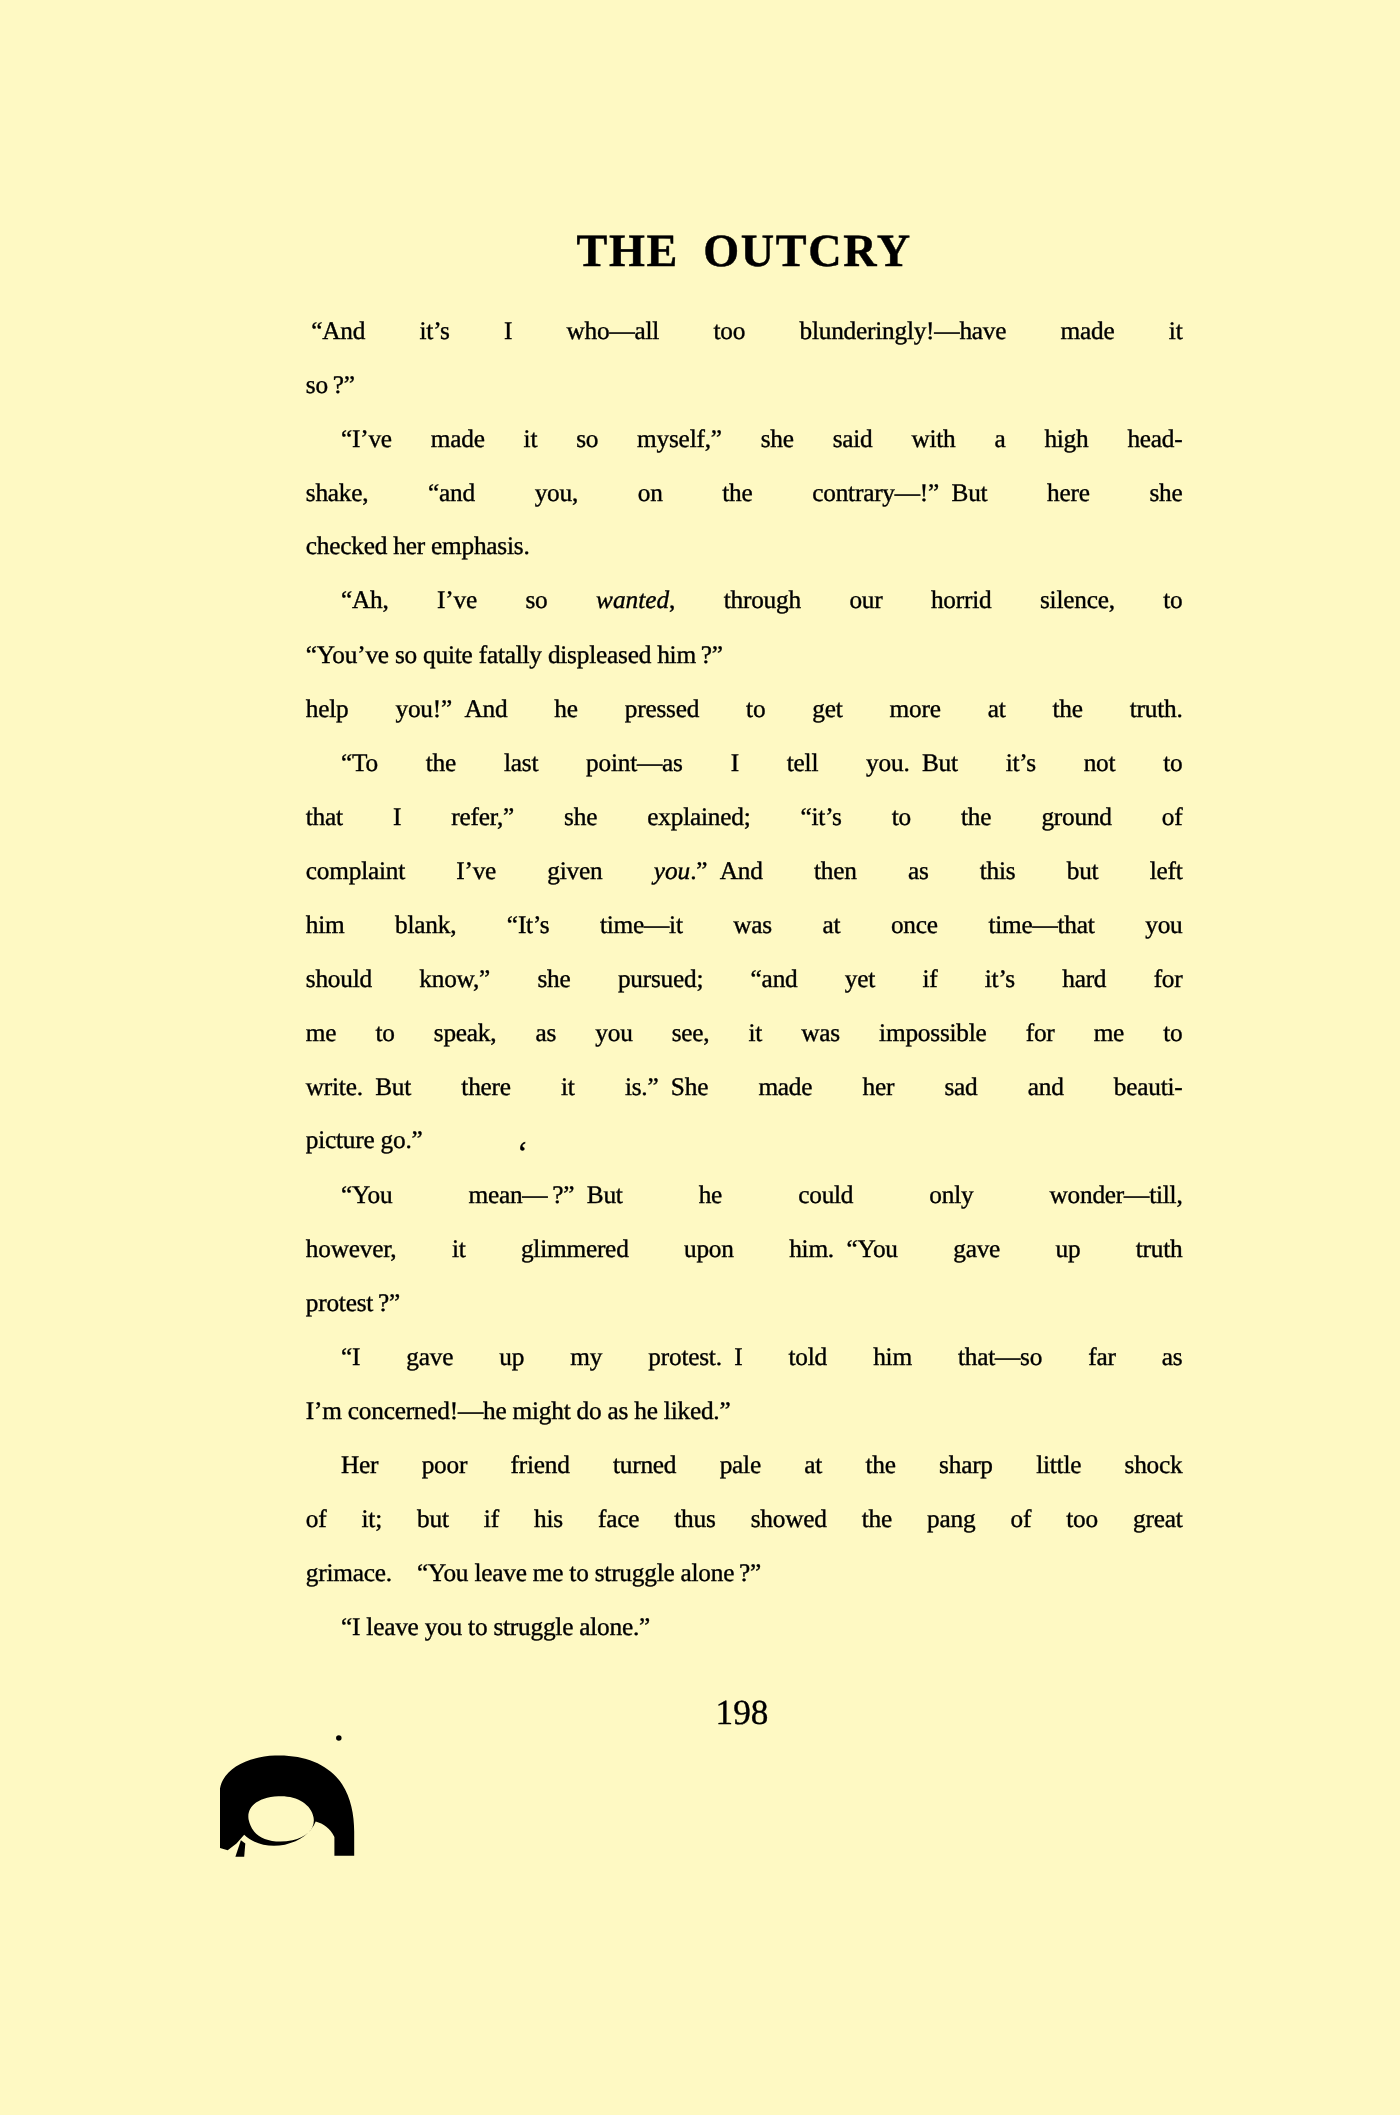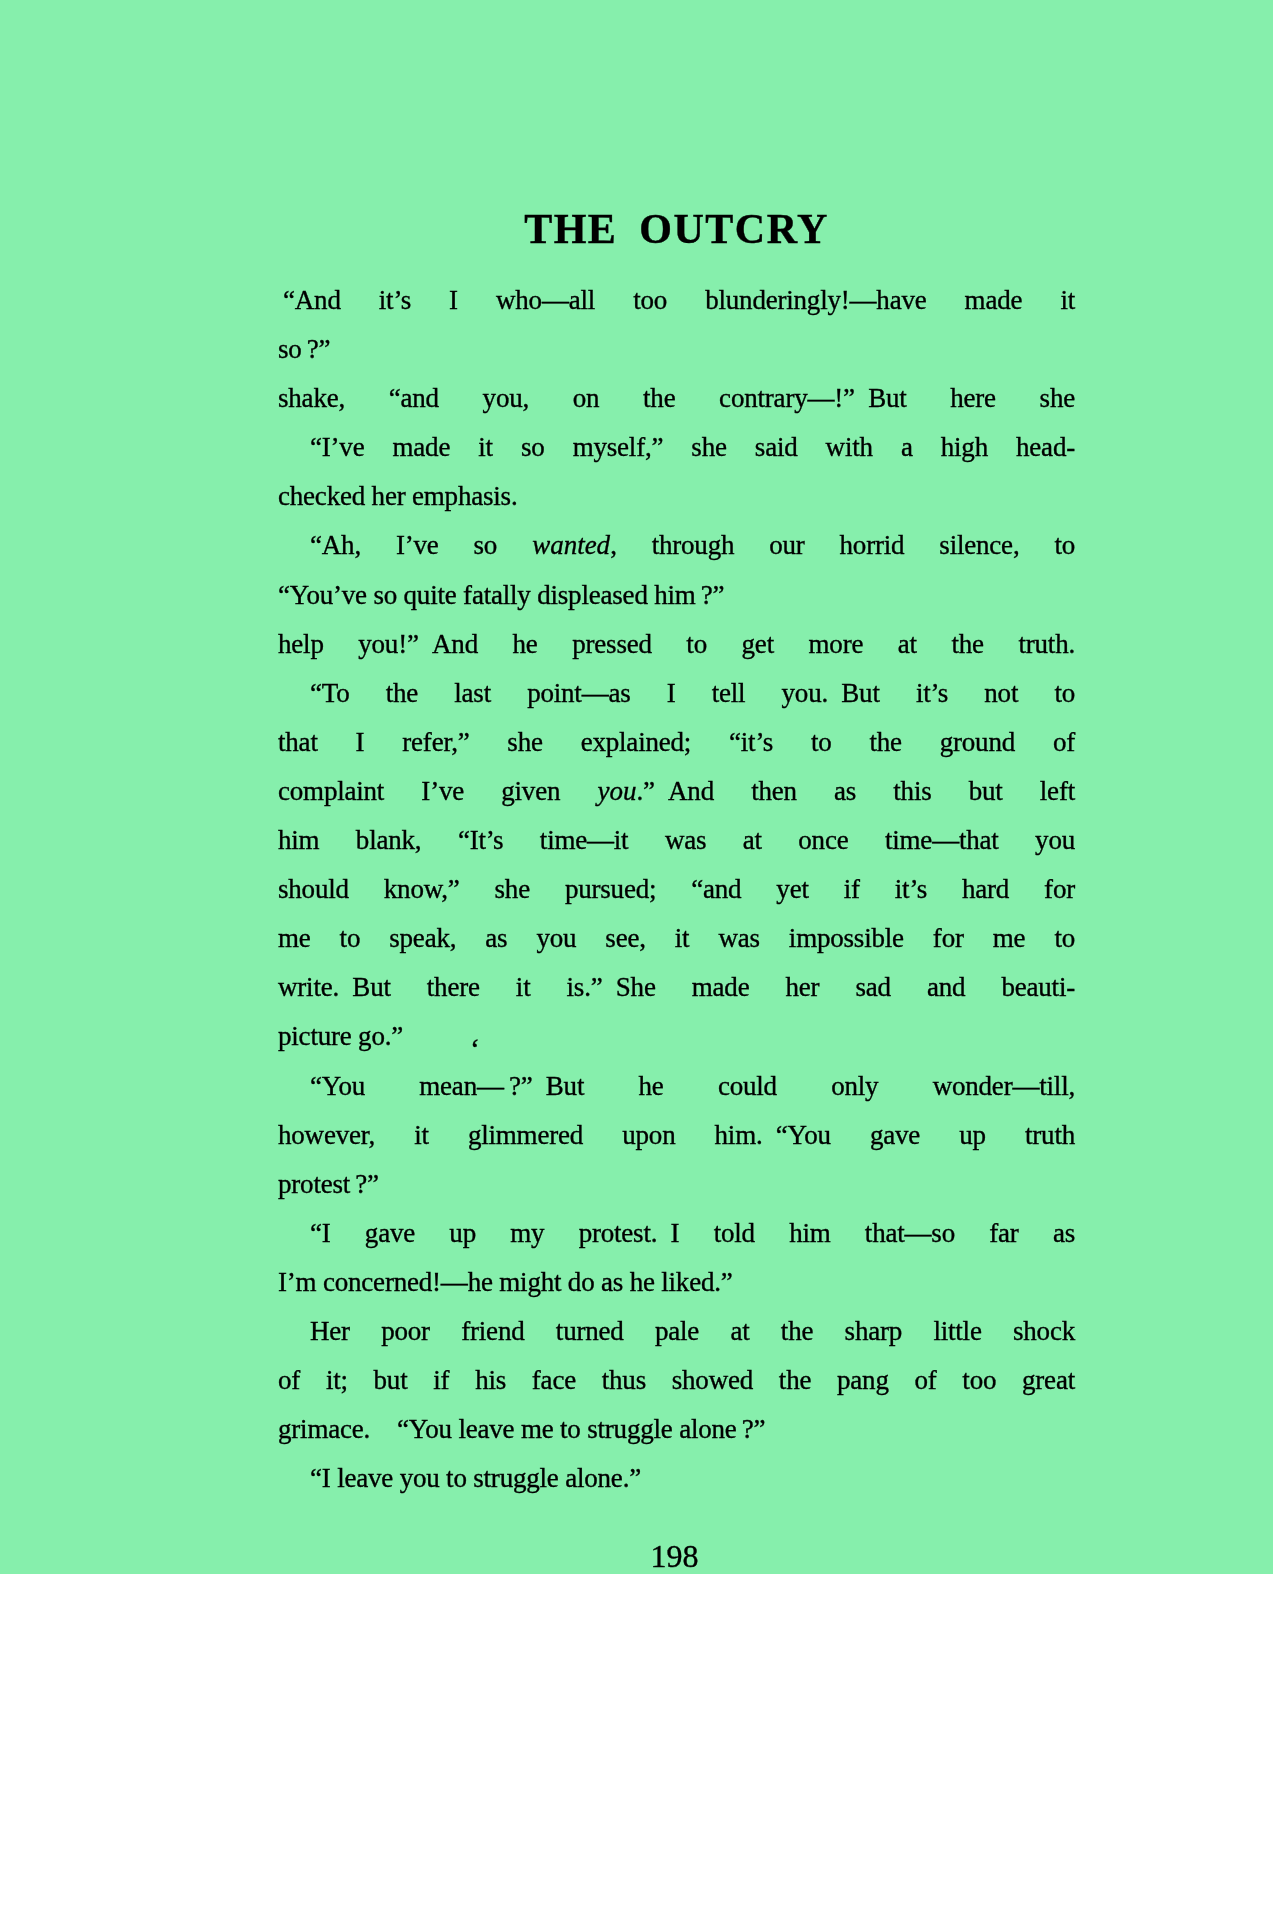--- a/index.html
+++ b/index.html
@@ -1,36 +1,36 @@
 <!DOCTYPE html>
 <html><head>
 <meta charset="utf-8">
 <style>
   html,body{margin:0;padding:0;background:#ffffff;}
   .page{
     position:relative;
-    width:1273px;height:1574px;
-    background:#86efac;
+    width:1273px;height:1923px;
+    background:#fef9c3;
     overflow:hidden;
     font-family:"Liberation Serif", serif;
     color:#000000;
   }
   .running-head{
     position:absolute;
     left:278px;top:205px;width:797px;
     text-align:center;
     font-size:42px;font-weight:bold;
     letter-spacing:1.5px;word-spacing:10px;
     -webkit-text-stroke:0.4px currentColor;
     white-space:nowrap;
   }
   .body-text{
     position:absolute;
     left:278px;top:276px;width:797px;
-    font-size:27px;
+    font-size:23px;
     line-height:49.1px;
     letter-spacing:-0.2px;
     -webkit-text-stroke:0.35px currentColor;
   }
   .line{
     text-align:justify;
     text-align-last:left;
     white-space:normal;
   }
   .line.just{ text-align-last:justify; }
@@ -59,22 +59,22 @@
 </head>
 <body>
 
 <div class="page">
 
   <div class="running-head">THE OUTCRY</div>
 
   <div class="body-text">
       <div class="line indent just"><span>“And it’s I who—all too blunderingly!—have made it</span></div>
       <div class="line"><span>so ?”</span></div>
+      <div class="line indent just"><span>“I’ve made it so myself,” she said with a high head-</span></div>
       <div class="line just"><span>shake, “and you, on the contrary—!” But here she</span></div>
-      <div class="line indent just"><span>“I’ve made it so myself,” she said with a high head-</span></div>
       <div class="line"><span>checked her emphasis.</span></div>
       <div class="line indent just"><span>“Ah, I’ve so </span><i>wanted</i><span>, through our horrid silence, to</span></div>
       <div class="line"><span>“You’ve so quite fatally displeased him ?”</span></div>
       <div class="line just"><span>help you!” And he pressed to get more at the truth.</span></div>
       <div class="line indent just"><span>“To the last point—as I tell you. But it’s not to</span></div>
       <div class="line just"><span>that I refer,” she explained; “it’s to the ground of</span></div>
       <div class="line just"><span>complaint I’ve given </span><i>you</i><span>.” And then as this but left</span></div>
       <div class="line just"><span>him blank, “It’s time—it was at once time—that you</span></div>
       <div class="line just"><span>should know,” she pursued; “and yet if it’s hard for</span></div>
       <div class="line just"><span>me to speak, as you see, it was impossible for me to</span></div>

